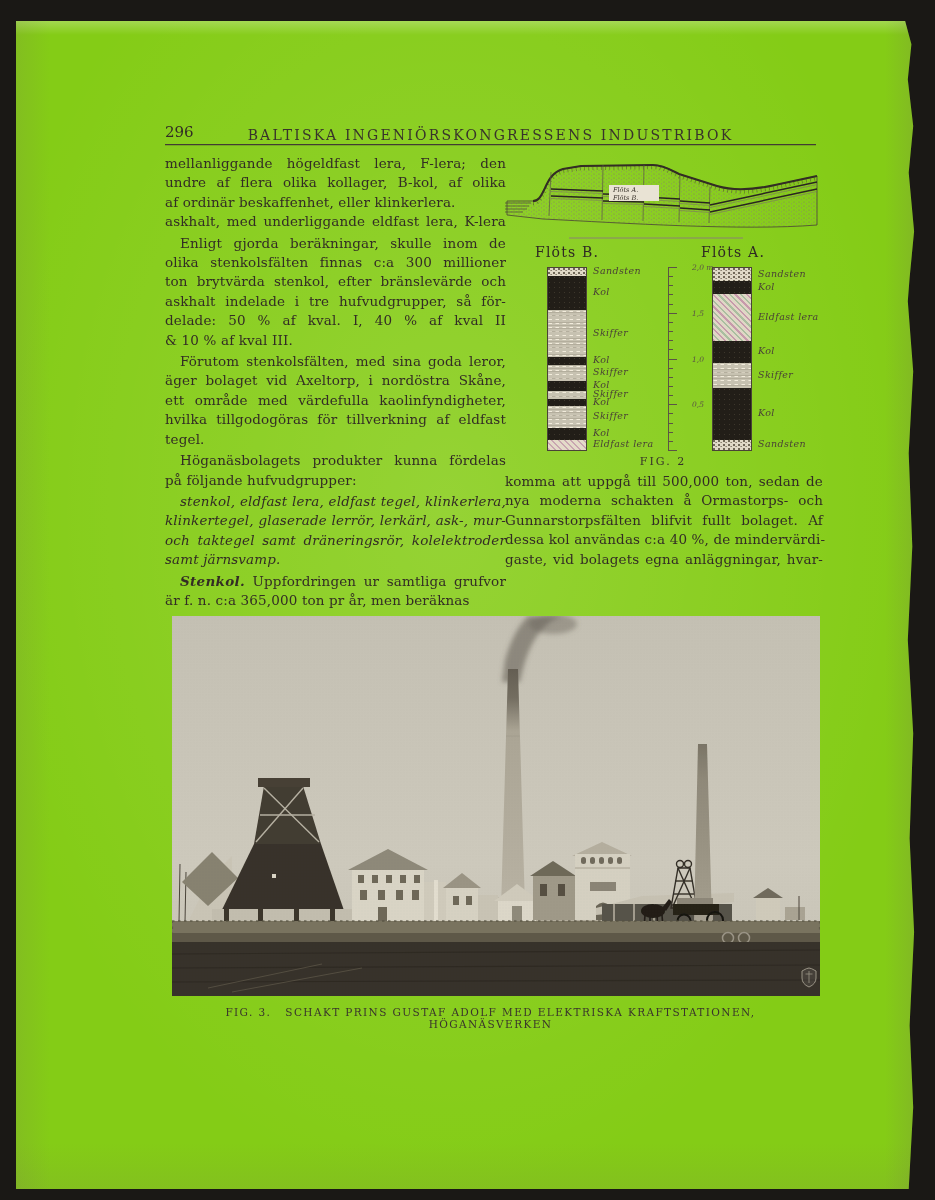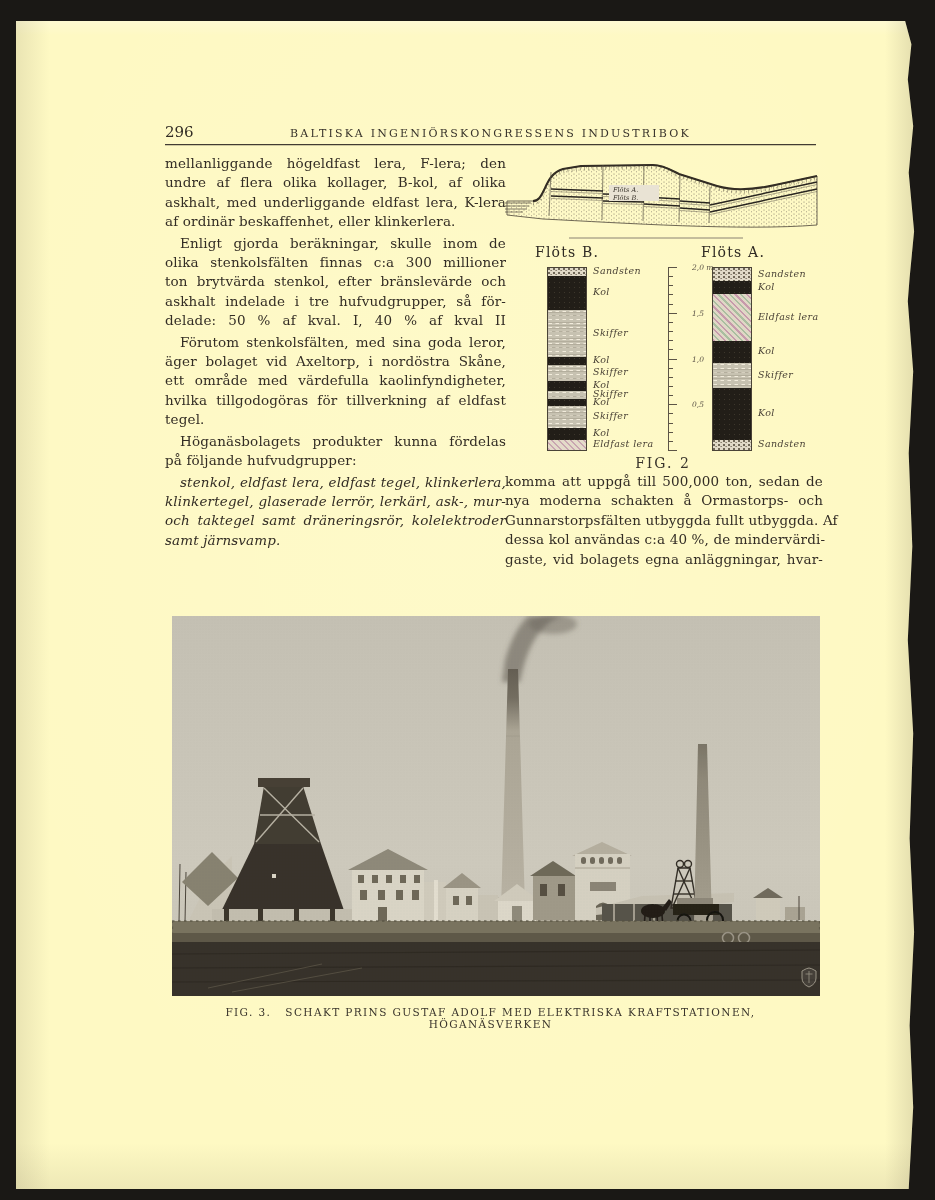--- a/index.html
+++ b/index.html
@@ -1,31 +1,31 @@
 <!DOCTYPE html>
 <html><head>
 <meta charset="utf-8">
 <style>
   html,body{margin:0;padding:0;}
   body{width:935px;height:1200px;background:#1a1815;position:relative;overflow:hidden;
        font-family:"DejaVu Serif",serif;}
-  .paper{position:absolute;left:16px;top:21px;width:899px;height:1168px;background:#fef9c3;
+  .paper{position:absolute;left:16px;top:21px;width:899px;height:1168px;background:#84cc16;
          clip-path:polygon(0 0,98.9% 0,99.6% 2%,99.2% 5%,99.8% 9%,99.3% 13%,99.9% 18%,99.4% 22%,
            99.2% 24%,99.8% 30%,99.3% 37%,99.7% 45%,99.2% 53%,99.8% 61%,99.4% 70%,99.9% 78%,
            99.4% 86%,99.8% 93%,99.3% 100%,0 100%);}
   .paper::before{content:'';position:absolute;inset:0;pointer-events:none;
      background:linear-gradient(90deg,rgba(120,110,88,.15),transparent 34px),
         linear-gradient(270deg,rgba(120,110,88,.20),transparent 30px),
         linear-gradient(0deg,rgba(120,110,88,.12),transparent 46px),
         linear-gradient(180deg,rgba(255,255,255,.25),transparent 14px),
         radial-gradient(ellipse at 48% 42%,rgba(255,252,240,.14),transparent 72%);}
   
   .pagenum{position:absolute;left:149px;top:102px;font-size:15px;color:#322d25;}
   .runtitle{position:absolute;left:149px;top:106px;width:651px;text-align:center;
-     font-size:11px;letter-spacing:2.2px;color:#38332b;}
+     font-size:14px;letter-spacing:2.2px;color:#38332b;}
   .hrule{position:absolute;left:149px;top:123px;width:651px;height:1px;
      background:#423c32;box-shadow:0 1px 0 rgba(66,60,50,.25);}
   
   .textcol{position:absolute;font-size:13.5px;line-height:19.4px;color:#332d25;
      letter-spacing:.15px;}
   #leftcol{left:149px;top:133px;width:341px;}
   #rightcol{left:489px;top:451px;width:318px;}
   .par{margin:0 0 2px 0;}
   .par.italic{font-style:italic;}
   .jline{text-align:justify;text-align-last:justify;white-space:nowrap;}
@@ -54,75 +54,80 @@
   .lay-eldfast{background:repeating-linear-gradient(45deg,#c9a6b1 0 1.5px,#e4dbc9 1.5px 4.5px);}
   .lay-eldfast_a{background:repeating-linear-gradient(45deg,#c79aac 0 1.6px,#e0d7c6 1.6px 4px,#a9bf9f 4px 5.6px,#e0d7c6 5.6px 8px);}
   .strat-labels{position:absolute;left:46px;top:0;width:74px;height:183px;}
   .slabel{position:absolute;font:italic 9.5px "DejaVu Serif",serif;color:#4a4236;
      letter-spacing:.4px;white-space:nowrap;}
   #ruler{position:absolute;left:163px;top:24px;width:40px;height:184px;}
   .rline{position:absolute;left:0;top:0;width:1px;height:184px;background:#5c5446;}
   .tick{position:absolute;left:1px;height:1px;background:#5c5446;}
   .rlabel{position:absolute;left:11px;font:italic 7.5px "DejaVu Serif",serif;color:#5a5246;white-space:nowrap;margin-left:13px;}
   .fig2-cap{position:absolute;left:0;top:212px;width:100%;text-align:center;
-     font-size:14px;letter-spacing:2px;color:#38332b;}
+     font-size:11px;letter-spacing:2px;color:#38332b;}
   
   #photo{position:absolute;left:156px;top:595px;width:648px;height:380px;}
   
   .fig3-cap{position:absolute;left:149px;top:985px;width:651px;text-align:center;
      font-size:10.5px;letter-spacing:1.4px;color:#3a352c;}
   .fig3-cap .cap-title{margin-left:14px;margin-top:25px;}
 </style>
 </head>
 <body>
 
 <div class="paper">
 
   <div class="pagenum">296</div>
   <div class="runtitle">BALTISKA INGENIÖRSKONGRESSENS INDUSTRIBOK</div>
   <div class="hrule"></div>
 
   <div id="leftcol" class="textcol">
     <div class="par">
         <div class="jline">mellanliggande högeldfast lera, F-lera; den</div>
         <div class="jline">undre af flera olika kollager, B-kol, af olika</div>
+        <div class="jline last">af ordinär beskaffenhet, eller klinkerlera.</div>
         <div class="jline">askhalt, med underliggande eldfast lera, K-lera</div>
-        <div class="jline last">af ordinär beskaffenhet, eller klinkerlera.</div>
       </div>
     <div class="par indent">
         <div class="jline">Enligt gjorda beräkningar, skulle inom de</div>
         <div class="jline">olika stenkolsfälten finnas c:a 300 millioner</div>
         <div class="jline">ton brytvärda stenkol, efter bränslevärde och</div>
         <div class="jline">askhalt indelade i tre hufvudgrupper, så för-</div>
         <div class="jline">delade: 50 % af kval. I, 40 % af kval II</div>
+        <div class="jline last">&amp; 10 % af kval III.</div>
       </div>
     <div class="par indent">
         <div class="jline">Förutom stenkolsfälten, med sina goda leror,</div>
         <div class="jline">äger bolaget vid Axeltorp, i nordöstra Skåne,</div>
         <div class="jline">ett område med värdefulla kaolinfyndigheter,</div>
         <div class="jline">hvilka tillgodogöras för tillverkning af eldfast</div>
         <div class="jline last">tegel.</div>
       </div>
     <div class="par indent">
         <div class="jline">Höganäsbolagets produkter kunna fördelas</div>
         <div class="jline last">på följande hufvudgrupper:</div>
       </div>
     <div class="par indent italic">
         <div class="jline">stenkol, eldfast lera, eldfast tegel, klinkerlera,</div>
         <div class="jline">klinkertegel, glaserade lerrör, lerkärl, ask-, mur-</div>
         <div class="jline">och taktegel samt dräneringsrör, kolelektroder</div>
         <div class="jline last">samt järnsvamp.</div>
       </div>
+    <div class="par indent">
+      <div class="jline"><span class="lead">Stenkol.</span> <span>Uppfordringen ur samtliga grufvor</span></div>
+      <div class="jline last">är f. n. c:a 365,000 ton pr år, men beräknas</div>
+    </div>
   </div>
 
   <div id="rightcol" class="textcol">
     <div class="par">
         <div class="jline">komma att uppgå till 500,000 ton, sedan de</div>
         <div class="jline">nya moderna schakten å Ormastorps- och</div>
-        <div class="jline">Gunnarstorpsfälten utbyggda fullt utbyggda.  Af</div>
+        <div class="jline">Gunnarstorpsfälten blifvit fullt bolaget.  Af</div>
         <div class="jline">dessa kol användas c:a 40 %, de mindervärdi-</div>
         <div class="jline">gaste, vid bolagets egna anläggningar, hvar-</div>
       </div>
   </div>
 
   <svg id="xsec" width="318" height="96" viewBox="0 0 318 96">
     <defs>
       <pattern id="stip" width="5" height="4" patternUnits="userSpaceOnUse">
         <circle cx="1" cy="1" r="0.55" fill="#7d7664"></circle>
         <circle cx="3.5" cy="2.8" r="0.5" fill="#8d8473"></circle>

